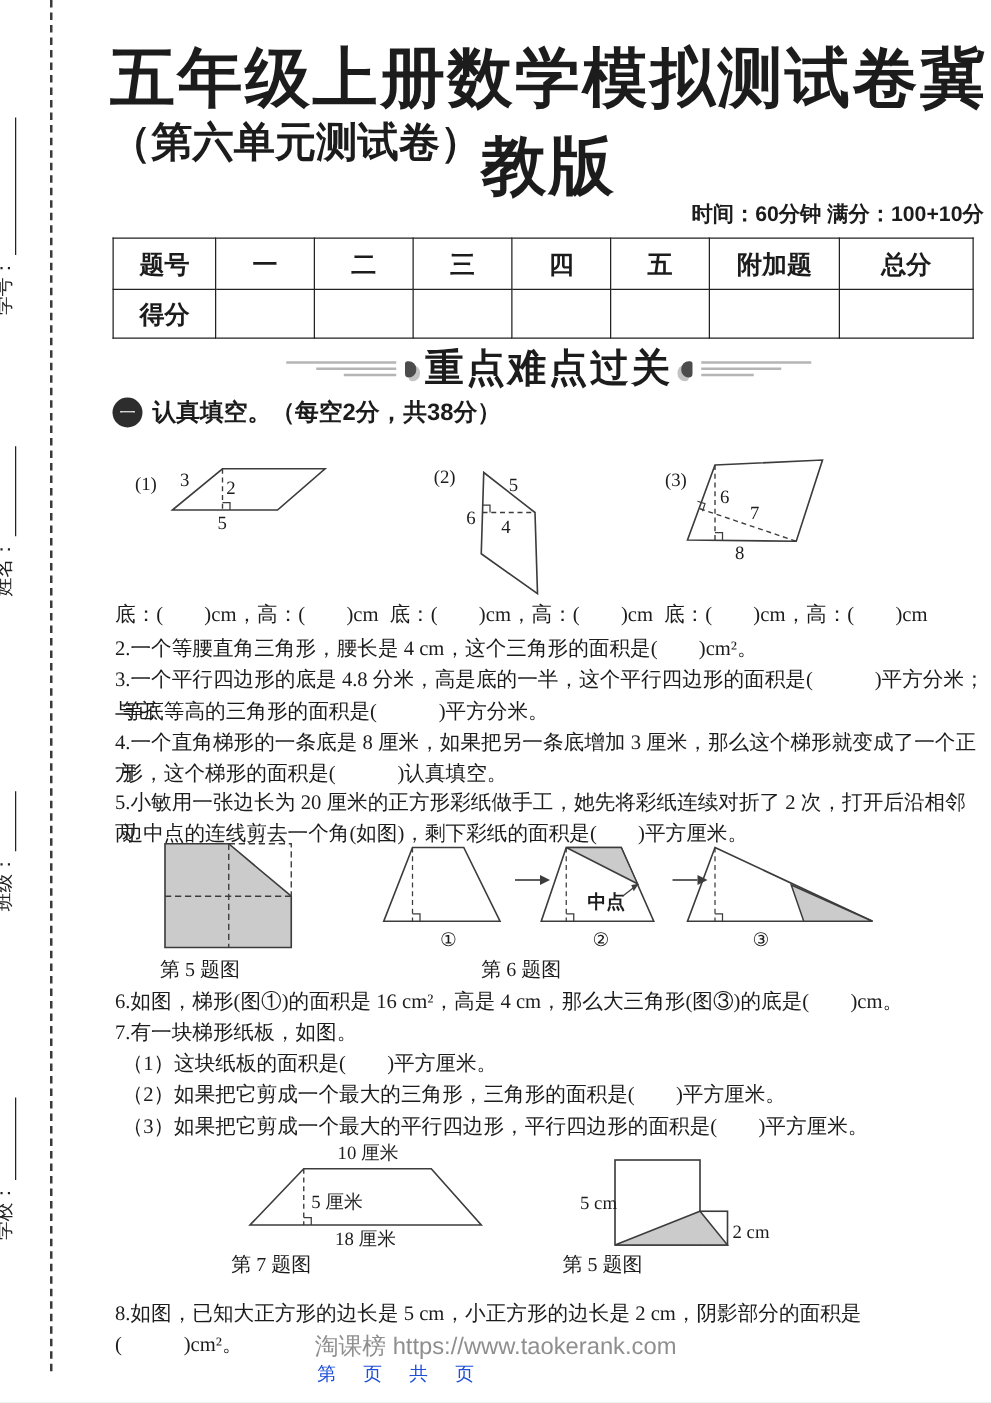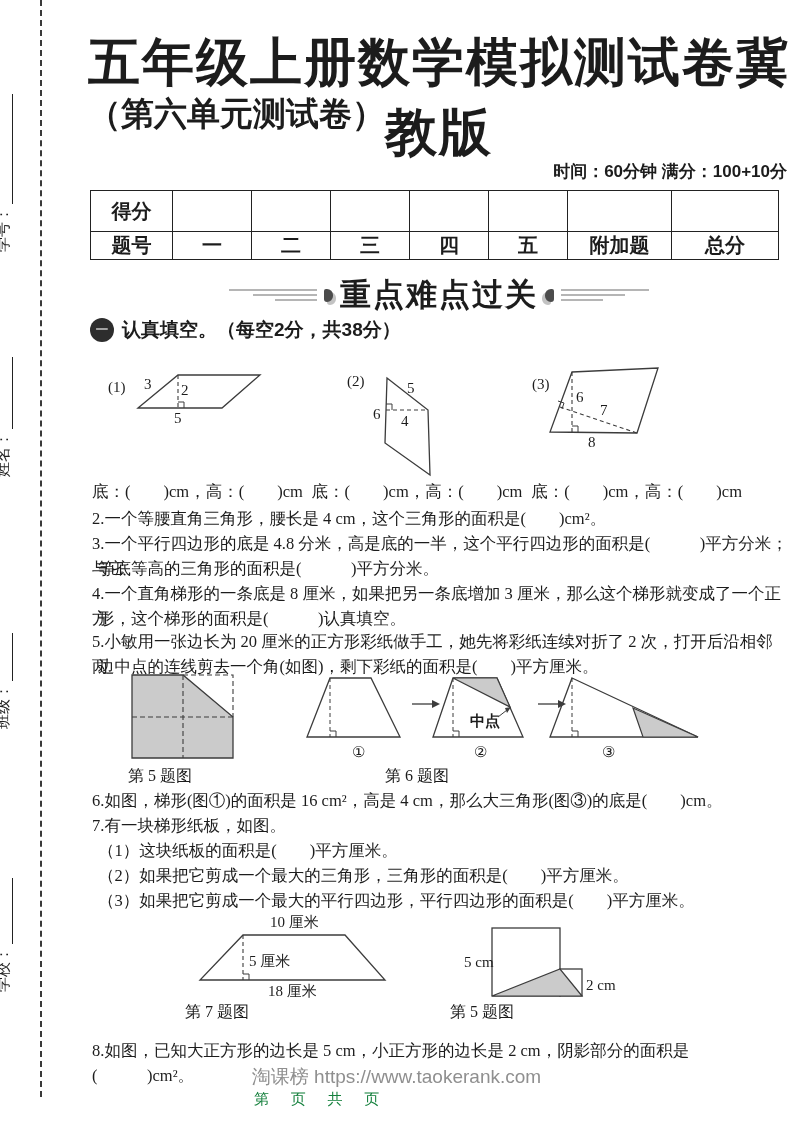--- a/index.html
+++ b/index.html
@@ -41,21 +41,21 @@
   .q{position:absolute;left:92px;width:696px;font-size:16.5px;line-height:25px;}
   .q.ind{left:98px;width:682px;}
   .ansline{position:absolute;left:92px;top:481px;width:650px;display:flex;justify-content:space-between;font-size:16.5px;}
   
   svg{position:absolute;overflow:visible;}
   svg text{font-family:"Liberation Serif","DejaVu Serif",serif;font-size:15px;fill:#1c1c1c;}
   .cap{position:absolute;text-align:left;font-size:16px;}
   
   .watermark{position:absolute;left:0;top:1064px;width:793px;text-align:center;
         font-family:"Liberation Sans","DejaVu Sans",sans-serif;font-size:19px;color:#8f8f8f;}
-  .pageline{position:absolute;left:0;top:1090px;width:642px;text-align:center;font-size:15px;letter-spacing:9px;color:#15803d;}
+  .pageline{position:absolute;left:0;top:1090px;width:642px;text-align:center;font-size:15px;letter-spacing:9px;color:#1d4ed8;}
 </style>
 </head>
 <body>
 
 <div class="page">
 
   <div class="rail-dash"></div>
   <div class="vfield" style="top:226px;">
     <span>学号：</span>
     <span class="blank" style="width:110px;"></span>
@@ -83,38 +83,38 @@
         <col style="width:79px">
         <col style="width:79px">
         <col style="width:79px">
       <col style="width:79px">
         <col style="width:79px">
         <col style="width:104px">
         <col style="width:107px">
     </colgroup>
     <tbody>
         <tr>
-      <td>得分</td>
-      <td></td>
-      <td></td>
-      <td></td>
-      <td></td>
-      <td></td>
-      <td></td>
-      <td></td>
-    </tr>
-    <tr>
       <th>题号</th>
       <th>一</th>
       <th>二</th>
       <th>三</th>
       <th>四</th>
       <th>五</th>
       <th>附加题</th>
       <th>总分</th>
+    </tr>
+    <tr>
+      <td>得分</td>
+      <td></td>
+      <td></td>
+      <td></td>
+      <td></td>
+      <td></td>
+      <td></td>
+      <td></td>
     </tr>
   </tbody>
     </table>
 
   <div class="banner">
     <div class="olines l">
       <span style="width:88px"></span>
         <span style="width:64px"></span>
         <span style="width:42px"></span>
     </div>

